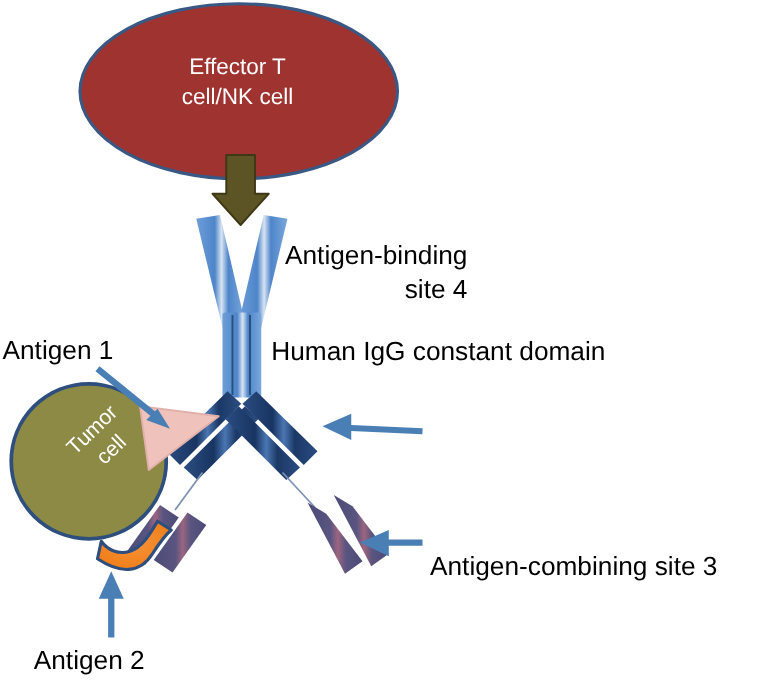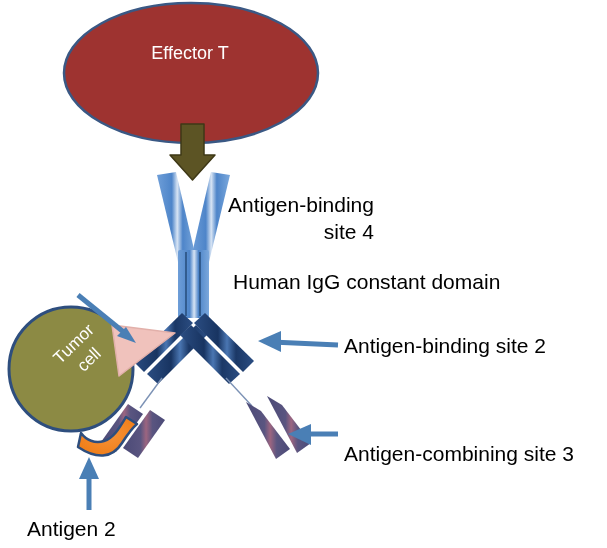--- a/index.html
+++ b/index.html
@@ -46,21 +46,21 @@
   }
   #tumor-label {
     font-size: 17px;
     width: 120px;
     left: 22px;
     top: 330px;
     transform: rotate(-44deg);
     transform-origin: 50% 50%;
   }
   #label-abs1 { left: 228px; top: 192px; }
-  #label-igg  { left: 217px; top: 269px; margin-left: 16px; }
+  #label-igg  { left: 217px; top: 269px; }
   #label-abs2 { left: 344px; top: 333px; }
   #label-acs3 { left: 344px; top: 421px; margin-top: 20px; }
   #label-ag1  { left: 2px;   top: 268px; }
   #label-ag2  { left: 27px;  top: 516px; }
 </style>
 </head>
 <body>
 
 <div id="figure">
 
@@ -156,28 +156,28 @@
       <path d="M288 434 L311 424 L311 445 Z" fill="#4A7FB5"></path>
     </g>
 
     <g>
       <line x1="89" y1="510" x2="89" y2="474" stroke="#4A7FB5" stroke-width="5"></line>
       <path d="M89 457 L79 479 L99 479 Z" fill="#4A7FB5"></path>
     </g>
 
   </svg>
 
-  <div class="cell-label" id="effector-label"><span>Effector T</span><br></div>
+  <div class="cell-label" id="effector-label"><span>Effector T</span><br><span>cell/NK cell</span></div>
 
   <div class="cell-label" id="tumor-label"><span>Tumor</span><br><span>cell</span></div>
 
   <div class="lbl lbl-big" id="label-abs1"><span>Antigen-binding</span><br><span>site 4</span></div>
 
   <div class="lbl lbl-big" id="label-igg">Human IgG constant domain</div>
 
-  <div class="lbl lbl-big" id="label-abs2">Antigen-binding site 2</div>
 
   <div class="lbl lbl-big" id="label-acs3">Antigen-combining site 3</div>
 
+  <div class="lbl lbl-big" id="label-ag1">Antigen 1</div>
 
   <div class="lbl lbl-big" id="label-ag2">Antigen 2</div>
 
 </div>
 
 </body></html>

